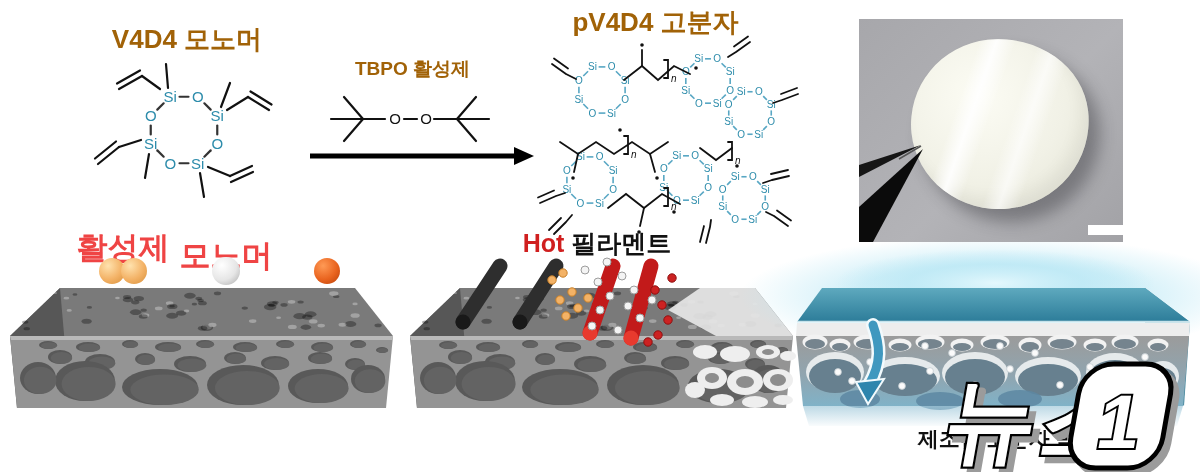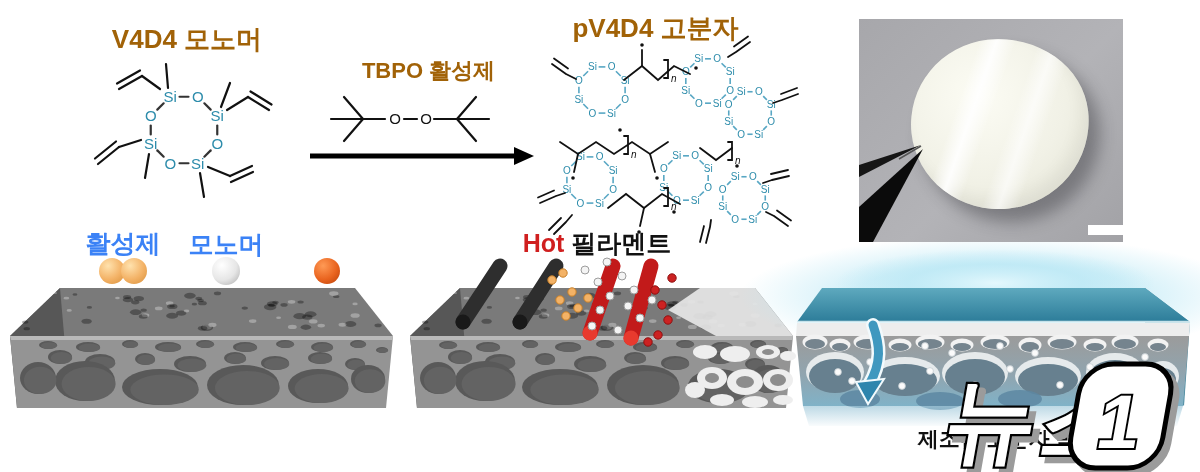--- a/index.html
+++ b/index.html
@@ -2,25 +2,25 @@
 <html style="--c-atom-blue: #2d8cab; --c-ring-bond-blue: #58a7c4; --c-hot: #d01f1f; --c-activator: #f3b266; --c-radical: #e9641f; --c-filament-black: #2e2e2e; --c-filament-red: #c21a1a; --c-substrate-gray: #949494; --c-substrate-top-gray: #7a7a7a; --c-pore-gray: #636363; --c-coated-white: #eeeeee; --c-top-teal-light: #58a4ba; --c-top-teal-dark: #2c7c99; --c-glow-cyan: #cdeef9; --c-arrow-blue: #3f98bf;"><head>
 <meta charset="utf-8">
 <style>
   html,body{margin:0;padding:0;background:#fff;}
   #stage{position:relative;width:1200px;height:472px;background:#fff;overflow:hidden;
          font-family:"Liberation Sans","DejaVu Sans",sans-serif;}
   svg text{font-family:"Liberation Sans","DejaVu Sans",sans-serif;}
   .abs{position:absolute;}
   .title{font-weight:bold;color:#a16207;text-align:center;z-index:2;}
   #t-monomer{left:102px;top:22px;width:170px;font-size:26px;}
-  #t-activator{left:346px;top:56px;width:165px;font-size:22px;}
-  #t-polymer{left:568px;top:11px;width:175px;font-size:26px;}
-  .legend-label{font-weight:bold;color:#3b82f6;font-size:25px;text-align:center;z-index:2;}
+  #t-activator{left:330px;top:56px;width:165px;font-size:19px;}
+  #t-polymer{left:568px;top:5px;width:175px;font-size:26px;}
+  .legend-label{font-weight:bold;color:#ef4444;font-size:31px;text-align:center;z-index:2;}
   #lbl-activator{left:75px;top:227px;width:96px;}
-  #lbl-monomer{left:178px;top:228px;width:96px;}
+  #lbl-monomer{left:178px;top:235px;width:96px;}
   #lbl-radical{left:280px;top:227px;width:96px;}
   #lbl-hot{left:512px;top:227px;width:170px;font-weight:bold;font-size:25px;text-align:center;z-index:2;}
   #lbl-hot .hot{color:var(--c-hot,#d01f1f);text-align:center;}
   #lbl-hot .fil{color:#111;margin-left:7px;}
   #caption{left:890px;top:425px;width:235px;font-size:21px;font-weight:bold;color:#111;
            text-align:center;z-index:2;}
   .sphere{position:absolute;border-radius:50%;z-index:2;}
   .sph-act{width:26px;height:26px;
     background:radial-gradient(circle at 35% 30%,#ffe2ae,var(--c-activator,#f3b266) 55%,#d68f3a);}
   .sph-mon{width:28px;height:28px;

